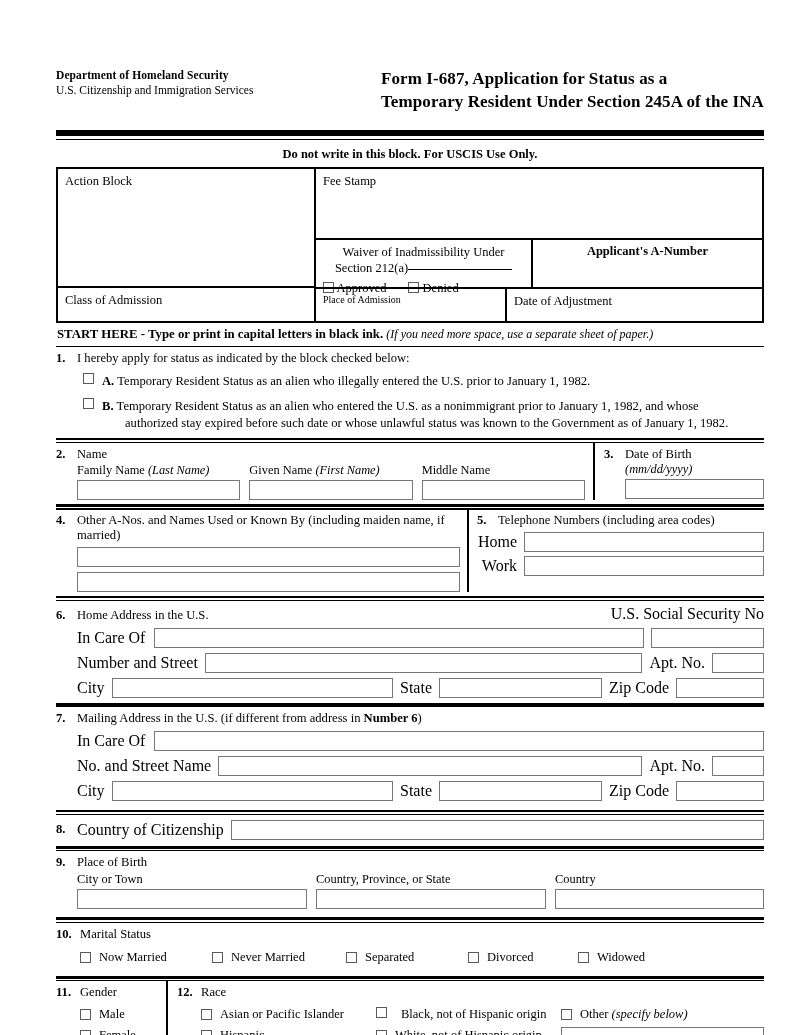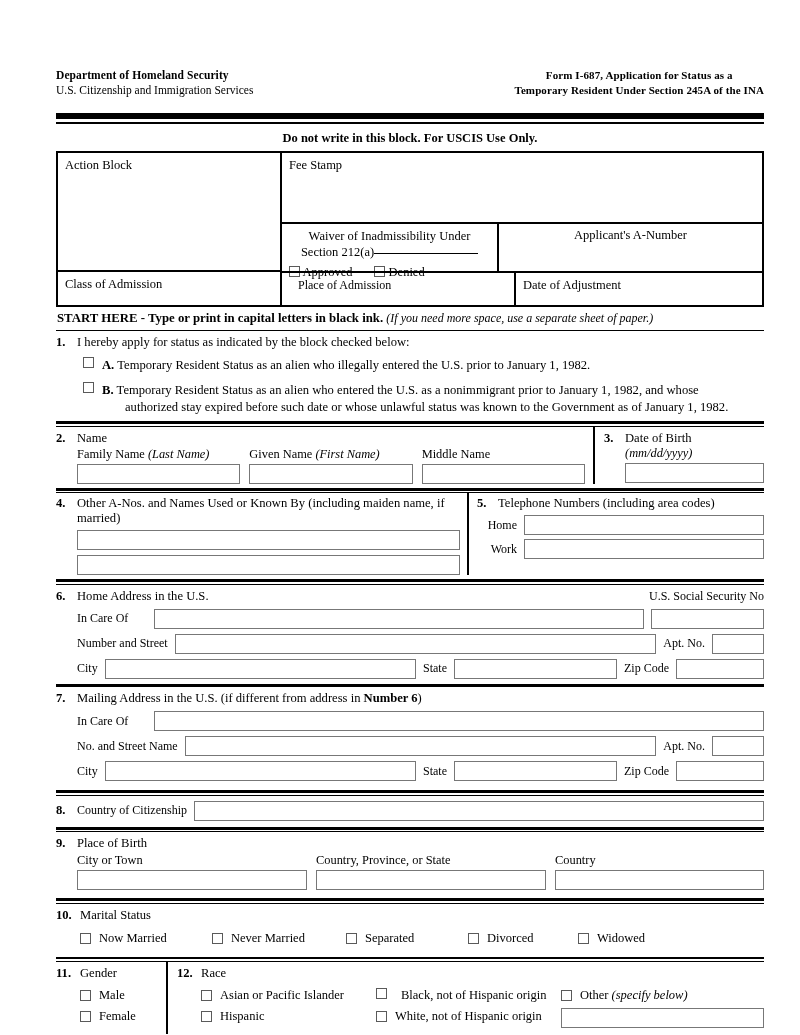--- a/index.html
+++ b/index.html
@@ -27,22 +27,22 @@
   .hdr {
     display: flex;
     align-items: flex-start;
     justify-content: space-between;
     padding-top: 68px;
   }
   .hdr-left { line-height: 1.28; }
   .hdr-left .l1 { font-size: 11.5px; font-weight: bold; letter-spacing: .1px; }
   .hdr-left .l2 { font-size: 11.5px; }
   .hdr-right {
-    text-align: center;
-    font-size: 11px;
+    text-align: left;
+    font-size: 17px;
     font-weight: bold;
     line-height: 1.34;
     letter-spacing: .1px;
     white-space: nowrap;
   }
 
   .bar-thick {
     height: 6px;
     background: #000;
     margin-top: 16px;
@@ -62,21 +62,21 @@
   }
 
   
   .uscis {
     border: 2px solid #000;
     display: flex;
     height: 156px;
     box-sizing: border-box;
   }
   .uscis-left {
-    width: 224px;
+    width: 258px;
     border-right: 2px solid #000;
     display: flex;
     flex-direction: column;
     box-sizing: border-box;
   }
   .uscis-right {
     flex: 1;
     display: flex;
     flex-direction: column;
     box-sizing: border-box;
@@ -115,32 +115,33 @@
   .waiver-checks {
     margin-top: 3px;
     display: flex;
     gap: 22px;
     align-items: center;
   }
   .anumber {
     flex: 1;
     padding: 4px 7px;
     font-size: 12.5px;
+    font-weight: bold;
   }
   .bot-row {
     display: flex;
     border-top: 2px solid #000;
     height: 35px;
   }
   .place-adm {
-    width: 234px;
+    width: 191px;
     border-right: 2px solid #000;
     box-sizing: border-box;
-    padding: 5px 16px;
-    font-size: 12px;
+    padding: 5px 7px;
+    font-size: 10px;
   }
   .date-adj {
     flex: 1;
     padding: 5px 7px;
     font-size: 12.5px;
   }
 
   
   .cb {
     display: inline-block;
@@ -196,21 +197,21 @@
 
   
   .fbox {
     border: 1.4px solid #777;
     background: #fff;
     height: 20px;
     box-sizing: border-box;
   }
 
   .row { display: flex; align-items: center; }
-  .lbl { font-size: 12px; white-space: nowrap; }
+  .lbl { font-size: 16px; white-space: nowrap; }
 
   
   .sec23 { display: flex; }
   .sec2 { flex: 1; padding-right: 8px; border-right: 2px solid #000; }
   .sec3 { width: 160px; padding-left: 9px; }
   .namecols { display: flex; gap: 9px; margin-top: 1px; }
   .namecol { flex: 1; }
   .namecol .cap { font-size: 12.4px; padding-bottom: 2px; }
   .namecol .cap i { }
 

